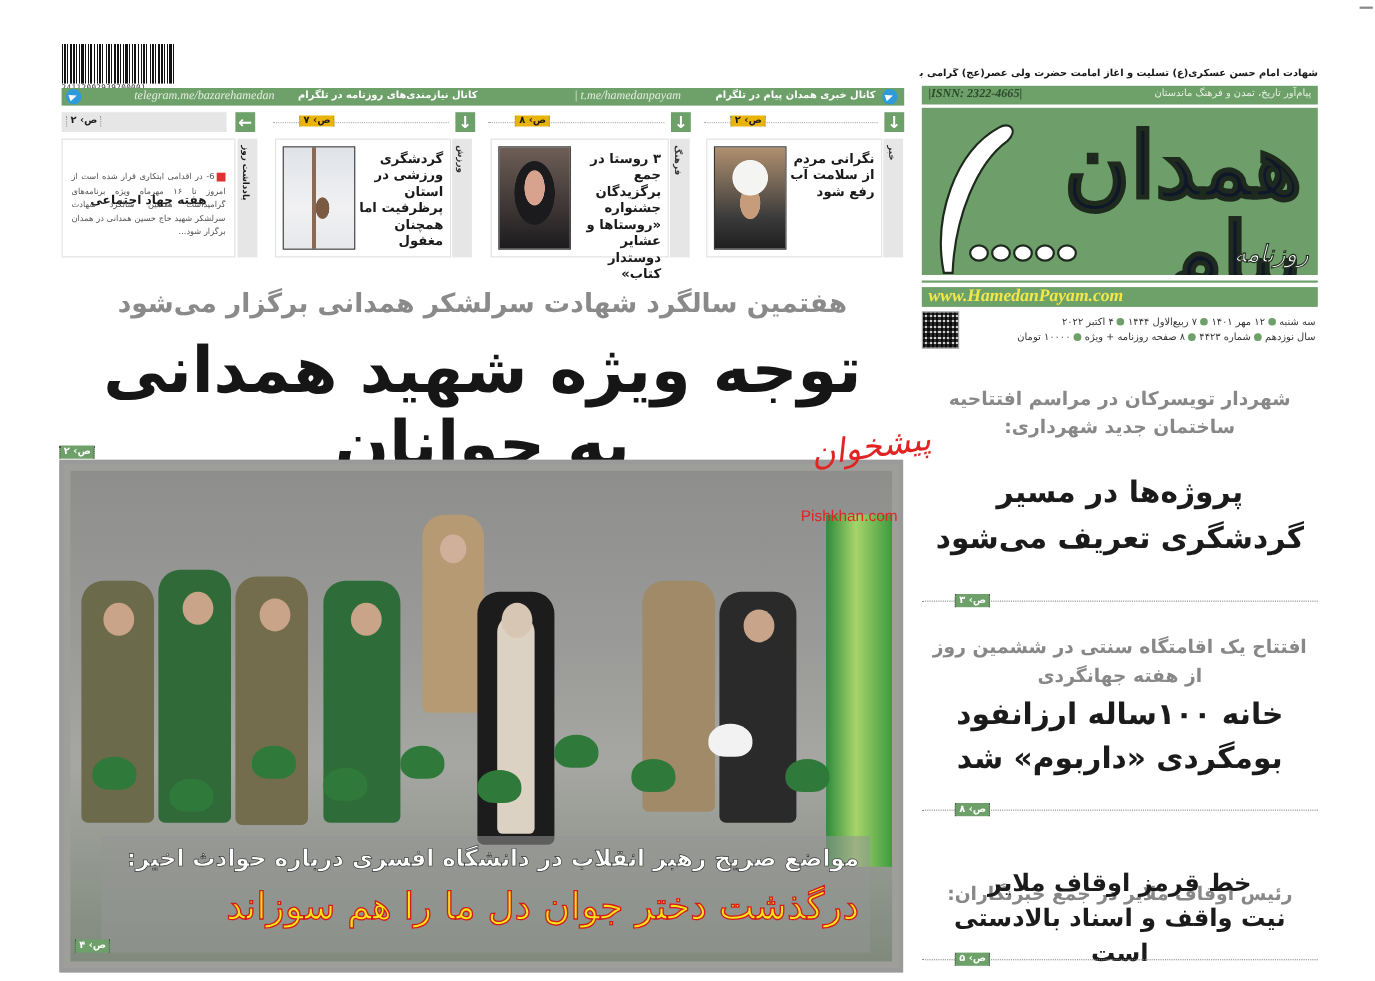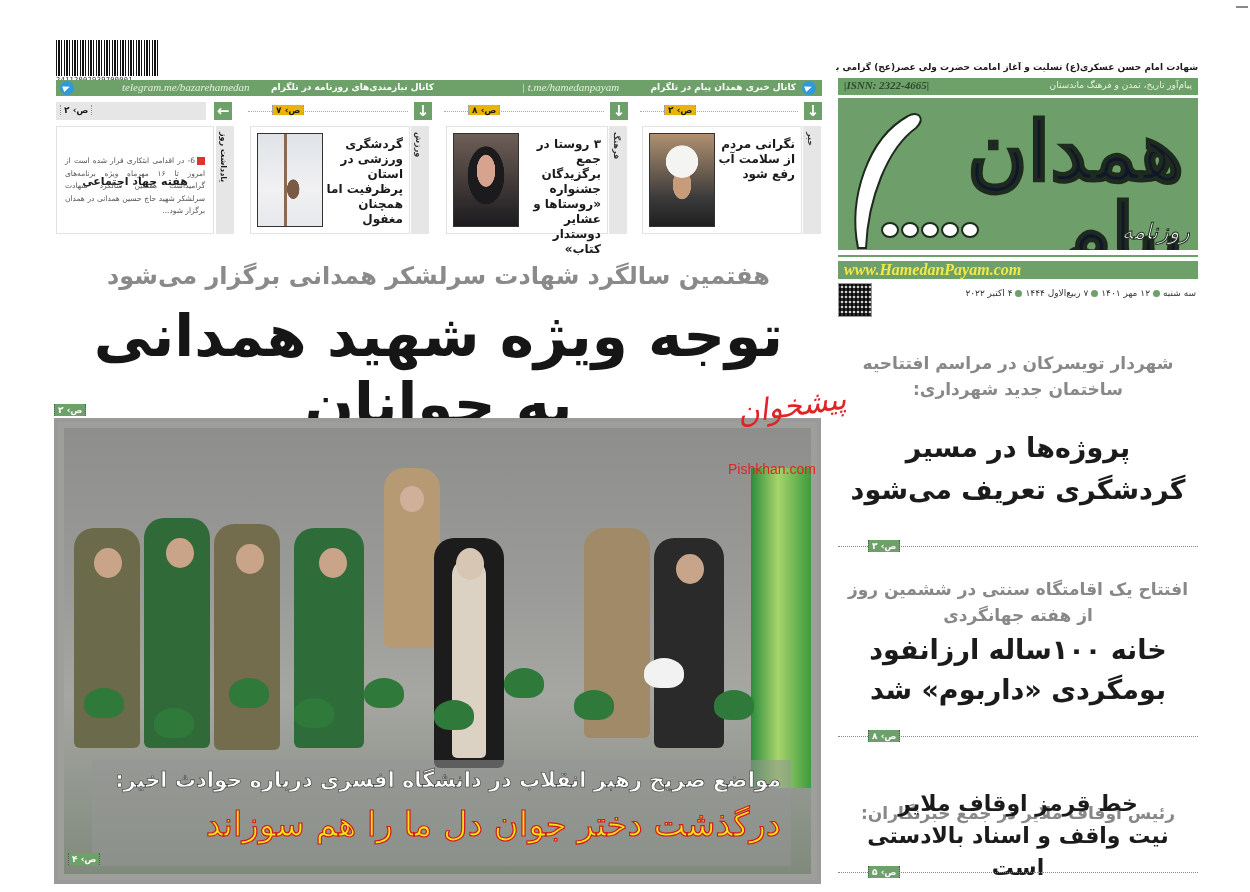--- a/index.html
+++ b/index.html
@@ -112,20 +112,23 @@
 </div>
 <div id="logo-line" class="abs"></div>
 <div id="url-bar" class="abs">
   <span>www.HamedanPayam.com</span>
 </div>
 <div id="qr" class="abs"></div>
 <div id="date-lines" class="abs rtl">
   <div>
     <span>سه شنبه</span><span class="dot"></span><span>۱۲ مهر ۱۴۰۱</span><span class="dot"></span><span>۷ ربیع‌الاول ۱۴۴۴</span><span class="dot"></span><span>۴ اکتبر ۲۰۲۲</span>
   </div>
+  <div>
+    <span>سال نوزدهم</span><span class="dot"></span><span>شماره ۴۴۲۳</span><span class="dot"></span><span>۸ صفحه روزنامه + ویژه</span><span class="dot"></span><span>۱۰۰۰۰ تومان</span>
+  </div>
 </div>
 <div id="edge-mark" class="abs"></div>
 
 <div id="barcode" class="abs"></div>
 <div id="barcode-num" class="abs">24112002939700001</div>
 
 <div class="abs tg-bar rtl" style="left:440px; width:382px;">
   <span class="tg-icon" style="right:6px;"></span>
   <span class="tg-label" style="right:26px;">کانال خبری همدان پیام در تلگرام</span>
   <span class="tg-link" style="left:82px; direction:ltr;">| t.me/hamedanpayam</span>

